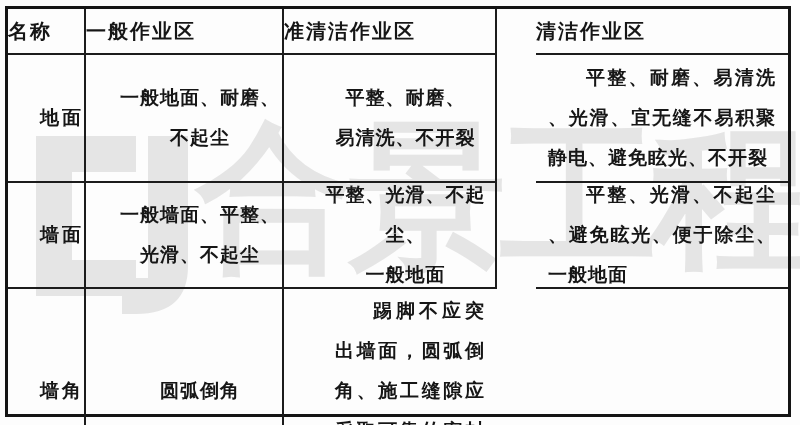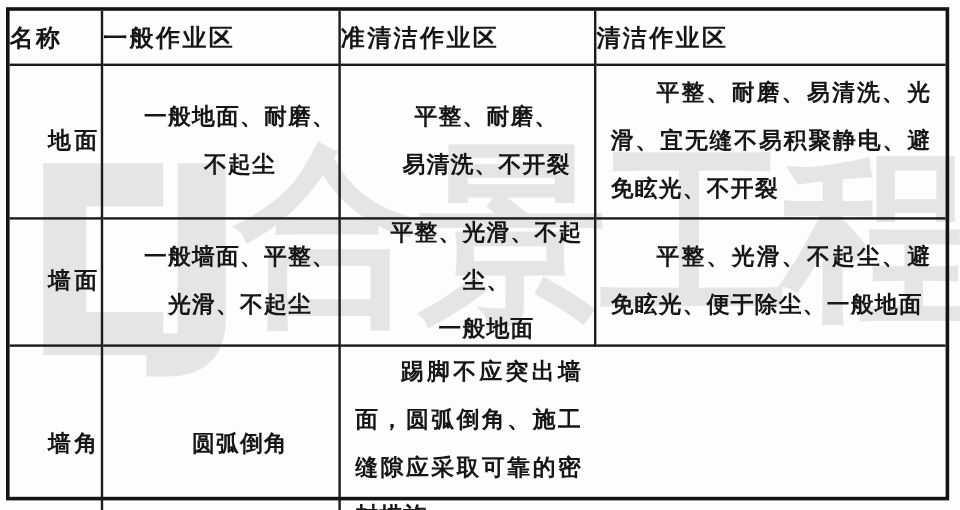--- a/index.html
+++ b/index.html
@@ -59,21 +59,21 @@
   }
   .cell {
     border-right: 2px solid #1c1c1c;
     border-bottom: 2px solid #1c1c1c;
     display: flex;
     align-items: center;
     box-sizing: border-box;
     background: transparent;
     font-weight: bold;
   }
-  .cell.no-r { border-right: none; }
+  .cell.no-r { border-right: none; margin-left: 39px; }
   .cell.no-b { border-bottom: none; }
 
   .head {
     font-size: 20px;
     letter-spacing: 2px;
   }
   .body-cell {
     font-size: 19px;
     line-height: 40px;
     letter-spacing: 1px;

